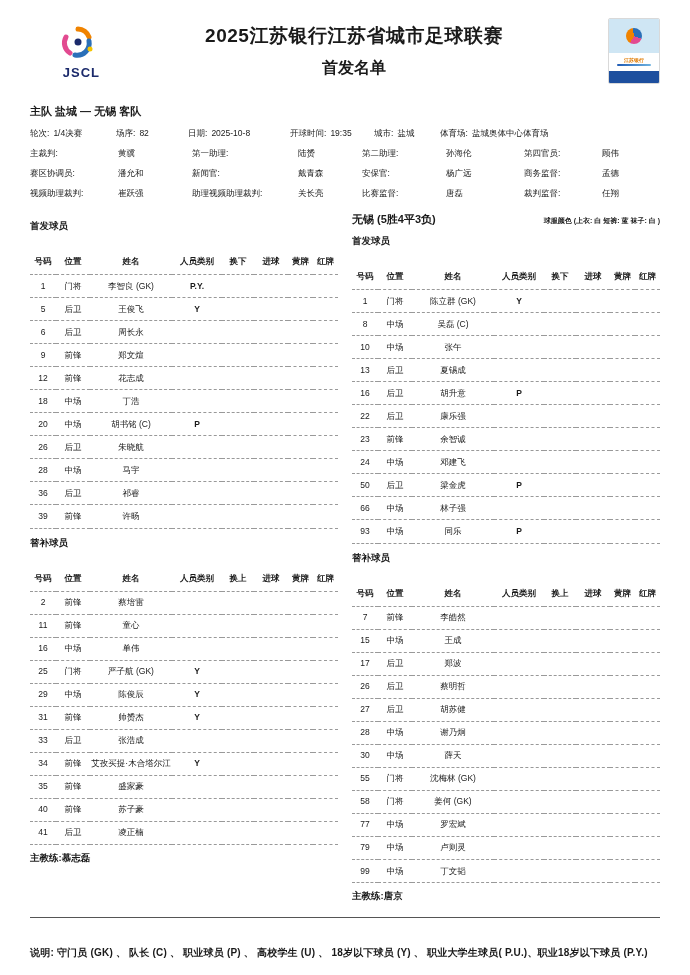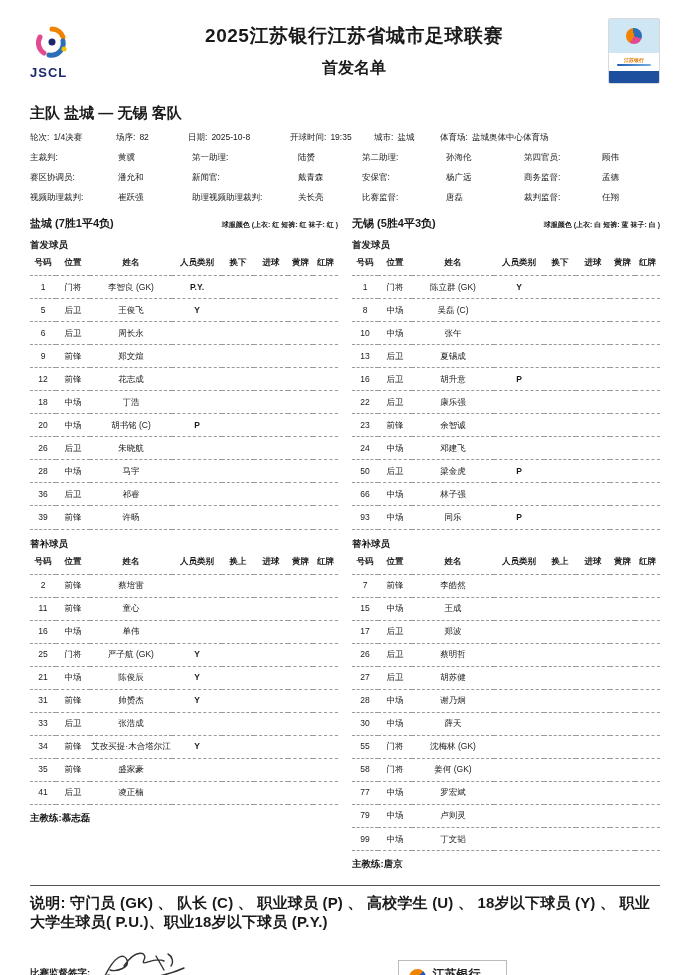--- a/index.html
+++ b/index.html
@@ -1,61 +1,61 @@
 <!DOCTYPE html>
 <html><head>
 <meta charset="utf-8">
 <style>
   html,body{margin:0;padding:0;background:#ffffff;}
   body{width:690px;height:975px;font-family:"Liberation Sans",sans-serif;color:#1a1a1a;overflow:hidden;}
   .page{position:relative;width:630px;margin:0 auto;padding-top:8px;}
 
   
   .header{display:flex;align-items:center;justify-content:space-between;height:86px;}
-  .logo-jscl{width:70px;text-align:left;}
+  .logo-jscl{width:70px;text-align:right;}
   .jscl-text{font-weight:700;font-size:13px;letter-spacing:1px;color:#1b2a6b;margin-top:-2px;}
   .titles{flex:1;text-align:center;}
   .title{font-size:19px;font-weight:700;letter-spacing:0.5px;}
   .subtitle{font-size:16px;font-weight:700;margin-top:9px;}
   .badge{width:50px;height:64px;border:1px solid #d9d9d9;display:flex;flex-direction:column;overflow:hidden;border-radius:2px;}
   .badge-top{height:34px;background:#cfe6f4;display:flex;align-items:center;justify-content:center;}
   .badge-mid{height:18px;background:#fff;display:flex;flex-direction:column;align-items:center;justify-content:center;}
   .badge-mid .btxt{font-size:5px;color:#e07a00;font-weight:700;line-height:1.1;}
   .badge-mid .bwave{width:34px;height:2px;background:linear-gradient(90deg,#1f5bb5,#6fb3e0);border-radius:2px;margin-top:1px;}
   .badge-bot{flex:1;background:#1d4f9e;}
   .mini-swirl{width:16px;height:16px;border-radius:50%;background:conic-gradient(from 210deg,#f08300 0 140deg,#2a6fb8 140deg 260deg,#e24a90 260deg 360deg);}
 
   
-  .matchup{font-size:15px;font-weight:700;margin-top:10px;}
+  .matchup{font-size:11px;font-weight:700;margin-top:10px;}
   .info1{display:grid;grid-template-columns:86px 72px 102px 84px 66px auto;font-size:8.5px;margin-top:9px;}
   .pair{white-space:nowrap;}
   .pair .pl{margin-right:4px;}
   .officials{margin-top:8px;display:flex;flex-direction:column;gap:8px;font-size:8.5px;}
   .off-row{display:grid;grid-template-columns:88px 74px 106px 64px 84px 78px 78px 58px;}
 
   
   .teams{display:flex;gap:14px;margin-top:12px;}
   .team{width:308px;}
   .team-head{display:flex;justify-content:space-between;align-items:baseline;}
   .tname{font-size:11px;font-weight:700;}
   .kit{font-size:7px;font-weight:700;white-space:nowrap;}
   .seclabel{font-size:9.5px;font-weight:700;margin-top:8px;}
-  table.ptable{width:100%;border-collapse:collapse;table-layout:fixed;margin-top:0;}
+  table.ptable{width:100%;border-collapse:collapse;table-layout:fixed;margin-top:18px;}
   .ptable col.c-no{width:26px}.ptable col.c-pos{width:34px}.ptable col.c-name{width:82px}
   .ptable col.c-cat{width:50px}.ptable col.c-sub{width:32px}.ptable col.c-goal{width:34px}
   .ptable col.c-yc{width:25px}.ptable col.c-rc{width:25px}
   .ptable th{font-size:8.5px;font-weight:700;text-align:center;padding:5px 1px 6px;}
   .ptable thead tr{border-bottom:1px dashed #999;}
   .ptable tbody tr{border-bottom:1px dashed #999;}
   .ptable td{font-size:8.5px;text-align:center;padding:5.5px 1px;line-height:1.3;word-break:break-all;}
   .ptable td.cat{font-weight:700;}
   .coach{font-size:9.5px;font-weight:700;margin-top:7px;}
 
   
-  .note{border-top:1px solid #555;margin-top:14px;padding-top:8px;font-size:15px;font-weight:700;letter-spacing:0.2px;}
+  .note{border-top:1px solid #555;margin-top:14px;padding-top:28px;font-size:10px;font-weight:700;letter-spacing:0.2px;}
   .footer{display:flex;align-items:flex-start;margin-top:14px;height:56px;}
   .sig{display:flex;align-items:flex-end;gap:4px;width:215px;}
   .sig-label{font-size:9.5px;font-weight:700;padding-bottom:6px;white-space:nowrap;}
   .bankbox{border:1px solid #bbb;padding:5px 10px;display:flex;align-items:center;gap:6px;margin:14px auto 0;}
   .bank-icon{width:17px;height:17px;border-radius:50%;background:conic-gradient(from 230deg,#f08300 0 170deg,#1f5bb5 170deg 360deg);}
   .bank-name{font-family:"Liberation Serif",serif;font-size:12px;font-weight:700;color:#222;white-space:nowrap;}
   .bank-eng{font-size:4.5px;letter-spacing:1.5px;color:#777;margin-top:1px;white-space:nowrap;}
   .datetime{width:215px;text-align:right;font-size:9.5px;font-weight:700;padding-top:12px;white-space:nowrap;}
 </style>
 </head>
@@ -132,24 +132,20 @@
       <span>比赛监督:</span>
         <span>唐磊</span>
       <span>裁判监督:</span>
         <span>任翔</span>
     </div>
     </div>
 
   <div class="teams">
 
     <section class="team">
-      <div class="team-head">
-        <span class="tname">盐城 (7胜1平4负)</span>
-        <span class="kit">球服颜色 (上衣: 红 短裤: 红 袜子: 红 )</span>
-      </div>
       <div class="seclabel">首发球员</div>
       <table class="ptable">
         <colgroup>
             <col class="c-no">
             <col class="c-pos">
             <col class="c-name">
             <col class="c-cat">
             <col class="c-sub">
             <col class="c-goal">
             <col class="c-yc">
@@ -341,21 +337,21 @@
             <td>25</td>
             <td>门将</td>
             <td class="nm">严子航 (GK)</td>
             <td class="cat">Y</td>
             <td></td>
             <td></td>
             <td></td>
             <td></td>
           </tr>
             <tr>
-            <td>21</td>
+            <td>29</td>
             <td>中场</td>
             <td class="nm">陈俊辰</td>
             <td class="cat">Y</td>
             <td></td>
             <td></td>
             <td></td>
             <td></td>
           </tr>
             <tr>
             <td>31</td>
@@ -384,20 +380,30 @@
             <td class="cat">Y</td>
             <td></td>
             <td></td>
             <td></td>
             <td></td>
           </tr>
             <tr>
             <td>35</td>
             <td>前锋</td>
             <td class="nm">盛家豪</td>
+            <td class="cat"></td>
+            <td></td>
+            <td></td>
+            <td></td>
+            <td></td>
+          </tr>
+            <tr>
+            <td>40</td>
+            <td>前锋</td>
+            <td class="nm">苏子豪</td>
             <td class="cat"></td>
             <td></td>
             <td></td>
             <td></td>
             <td></td>
           </tr>
             <tr>
             <td>41</td>
             <td>后卫</td>
             <td class="nm">凌正楠</td>

